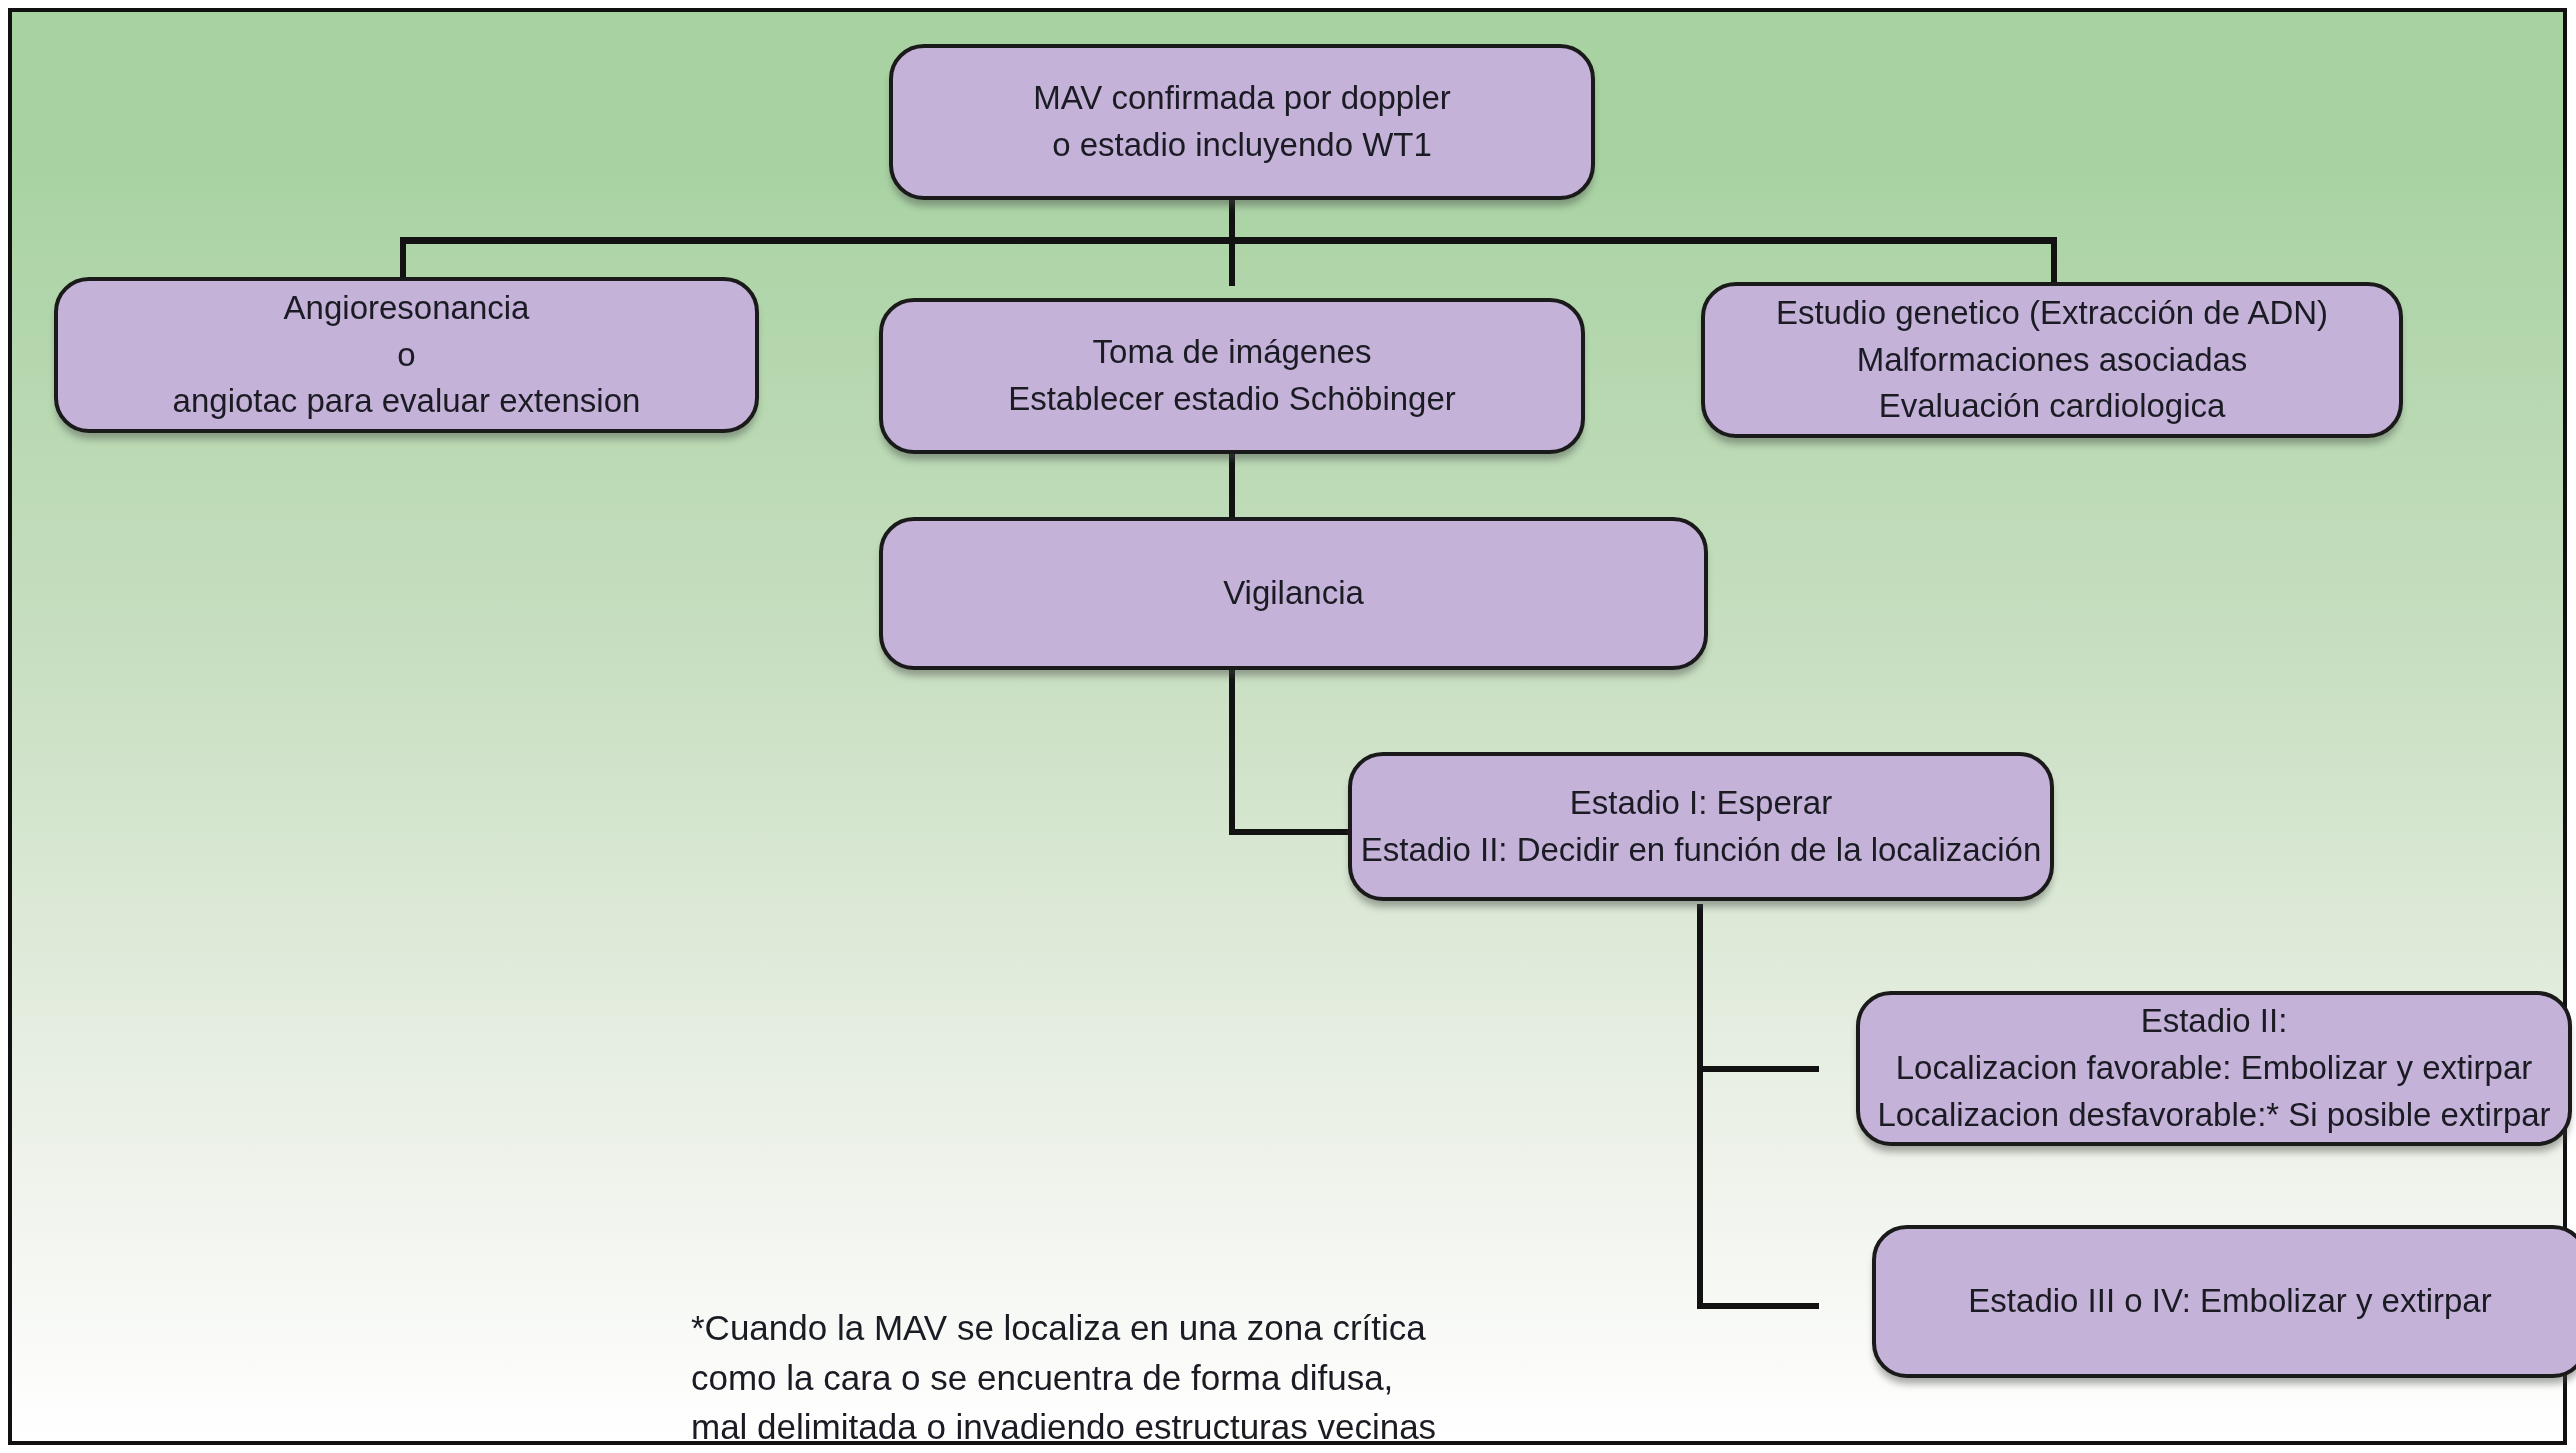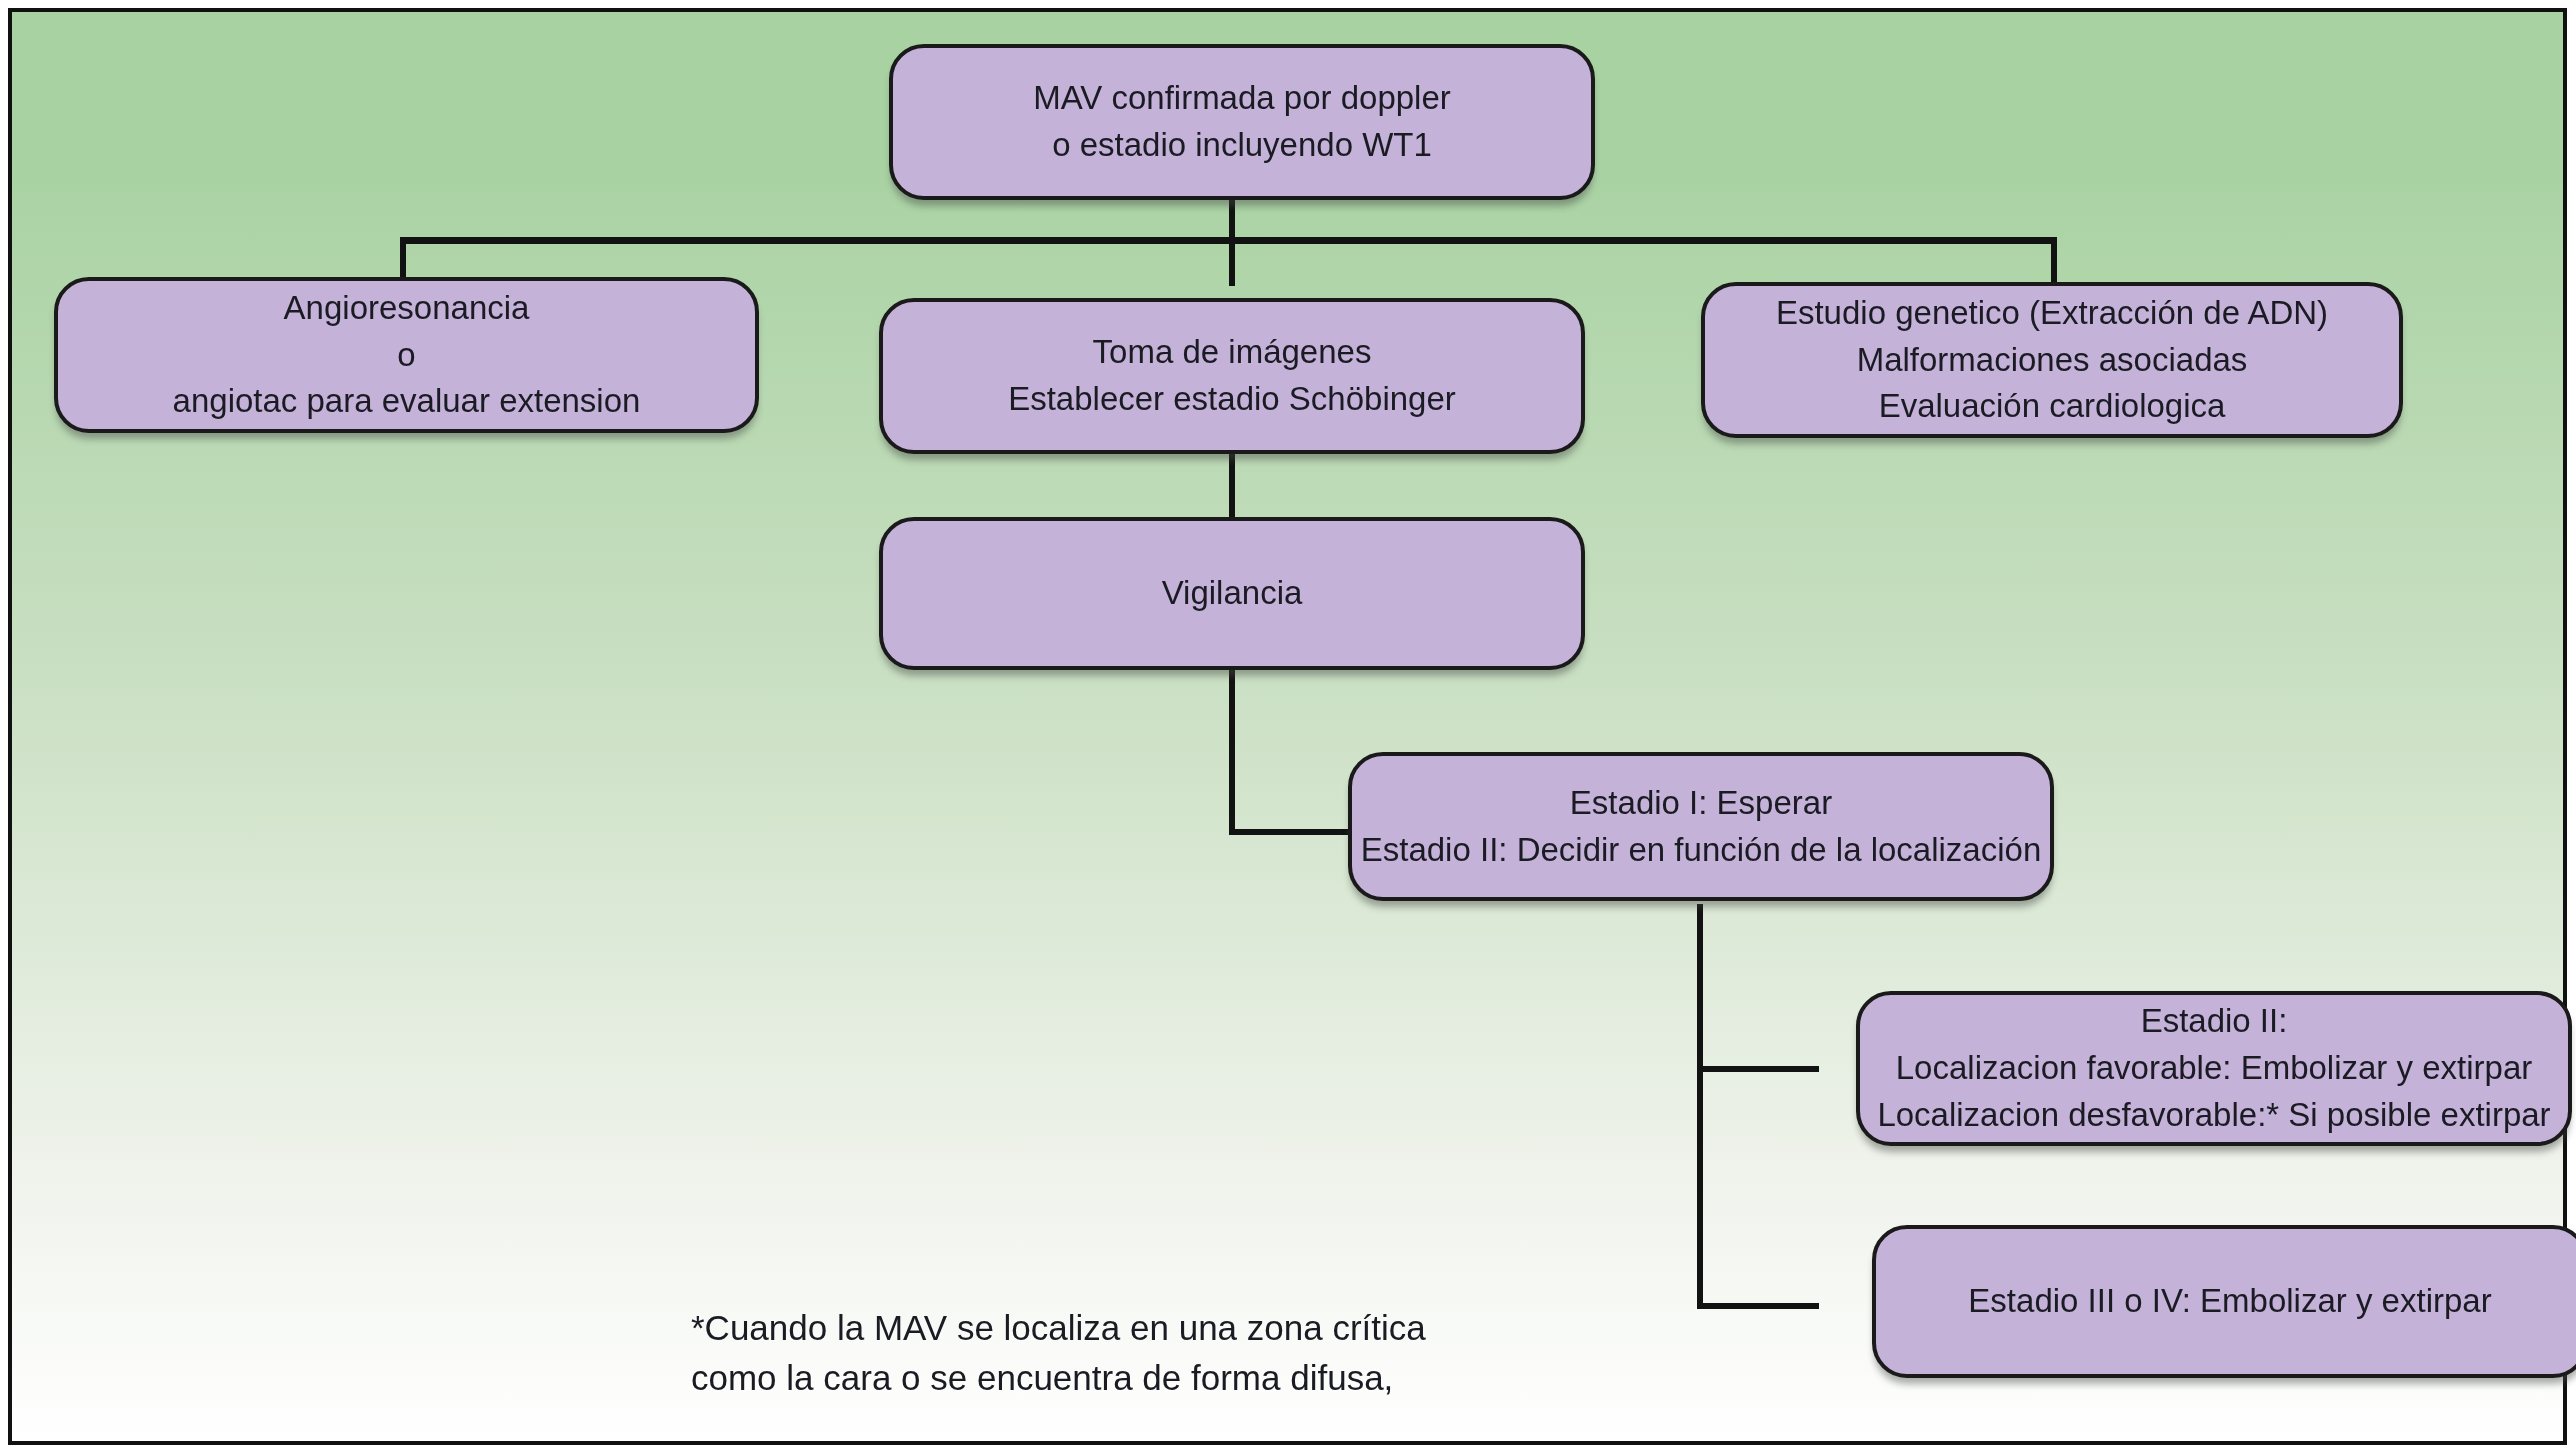--- a/index.html
+++ b/index.html
@@ -87,21 +87,21 @@
     <div class="line">Toma de imágenes</div>
     <div class="line">Establecer estadio Schöbinger</div>
   </div>
 
 <div class="node" style="left:1701px; top:282px; width:702px; height:156px;">
     <div class="line">Estudio genetico (Extracción de ADN)</div>
     <div class="line">Malformaciones asociadas</div>
     <div class="line">Evaluación cardiologica</div>
   </div>
 
-<div class="node" style="left:879px; top:517px; width:706px; height:153px;justify-content:center;">
+<div class="node" style="left:879px; top:517px; width:829px; height:153px;justify-content:center;">
     <div class="line">Vigilancia</div>
   </div>
 
 <div class="node" style="left:1348px; top:752px; width:706px; height:149px;">
     <div class="line">Estadio I: Esperar</div>
     <div class="line">Estadio II: Decidir en función de la localización</div>
   </div>
 
 <div class="node" style="left:1816px; top:991px; width:716px; height:155px;margin-left:40px;">
     <div class="line">Estadio II:</div>
@@ -109,14 +109,15 @@
     <div class="line">Localizacion desfavorable:* Si posible extirpar</div>
   </div>
 
 <div class="node" style="left:1872px; top:1225px; width:716px; height:153px;">
     <div class="line">Estadio III o IV: Embolizar y extirpar</div>
   </div>
 
 <div class="footnote">
     <div class="line">*Cuando la MAV se localiza en una zona crítica</div>
     <div class="line">como la cara o se encuentra de forma difusa,</div>
+    <div class="line">mal delimitada o invadiendo estructuras vecinas</div>
   </div>
 
 
 </body></html>

